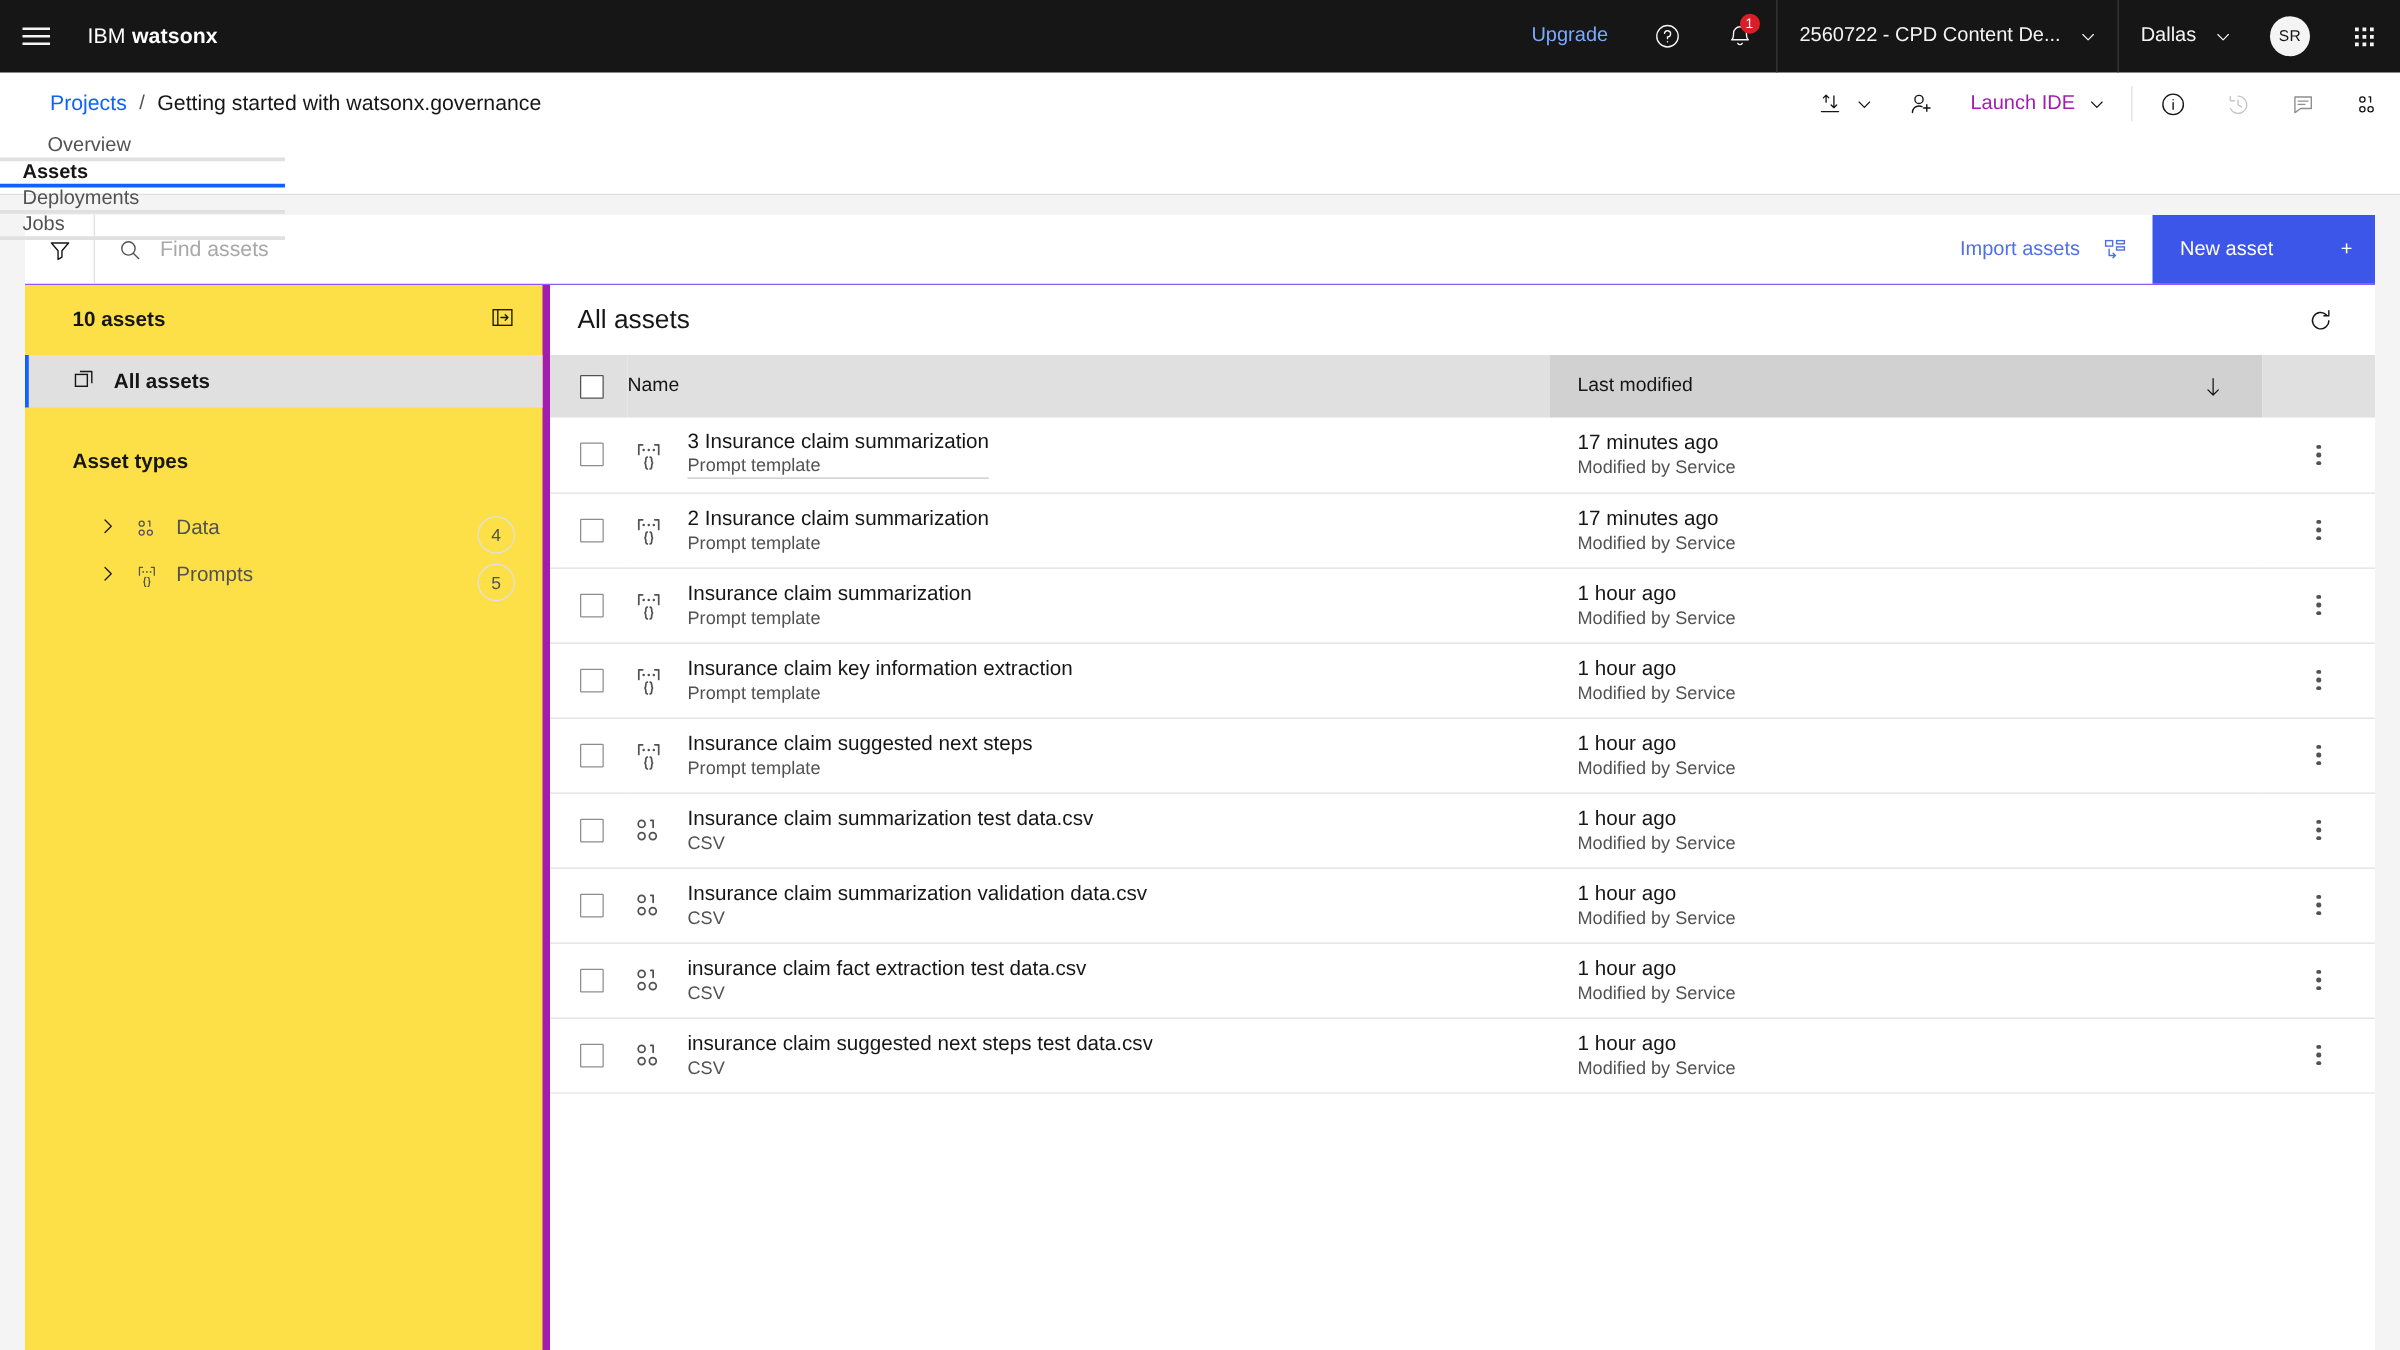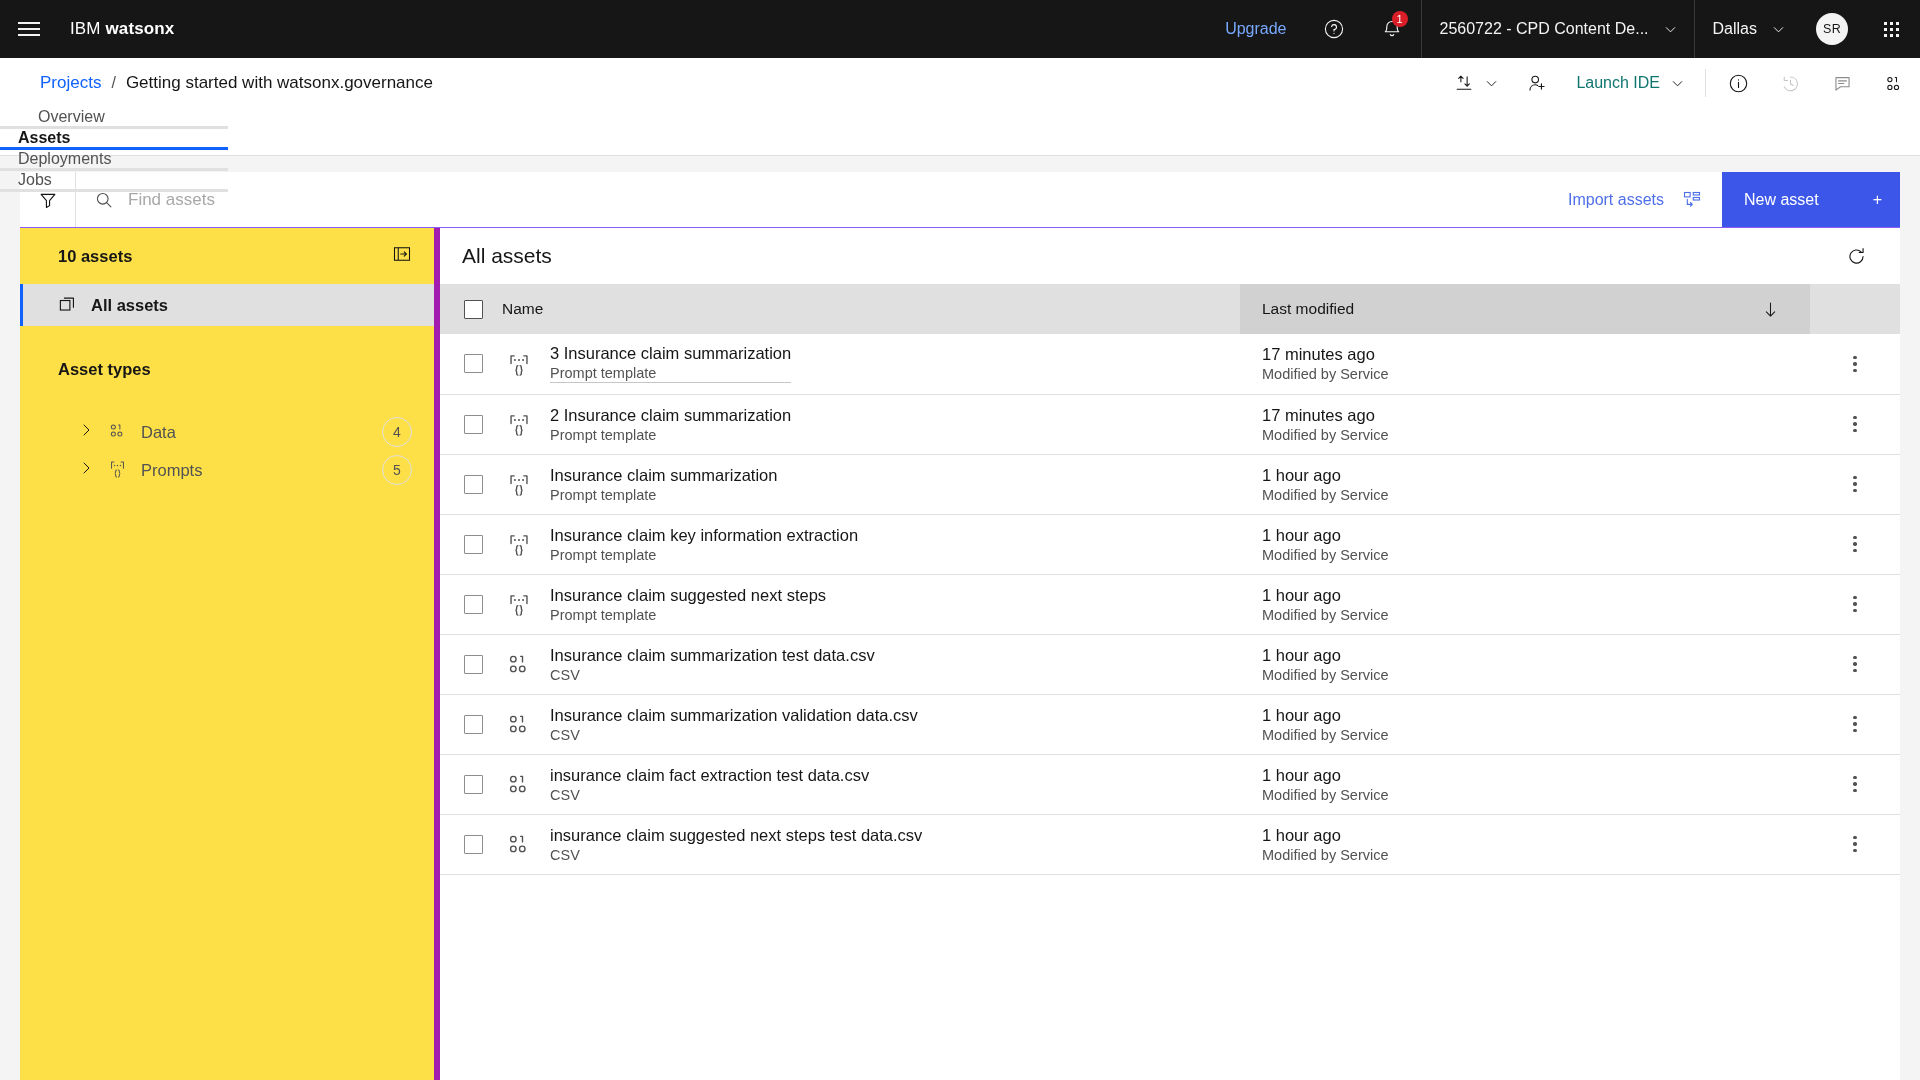--- a/index.html
+++ b/index.html
@@ -65,21 +65,21 @@
     height: 50px; background: #fff; display: flex; align-items: center;
     padding-left: 40px; padding-right: 0;
   }
   .crumb { font-size: 17px; color: #0f62fe; cursor: pointer; }
   .crumb-sep { color: #525252; margin: 0 10px; font-size: 16px; }
   .crumb-cur { font-size: 17px; color: #161616; }
   .crumbrow .sp { flex: 1; }
   .cr-actions { display: flex; align-items: center; height: 50px; }
   .cr-btn {
     display: flex; align-items: center; justify-content: center; gap: 10px;
-    padding: 0 14px; height: 50px; cursor: pointer; color: #0f766e; font-size: 16px;
+    padding: 0 14px; height: 50px; cursor: pointer; color: #a21caf; font-size: 16px;
   }
   .cr-divider { width: 1px; height: 28px; background: #e0e0e0; margin: 0 6px; }
   .cr-icon { width: 52px; height: 50px; display:flex; align-items:center; justify-content:center; cursor:pointer; }
 
   
   .tabsrow {
     background: #fff; height: 48px; display: flex; align-items: stretch;
     border-bottom: 1px solid #e0e0e0; position: relative; flex-direction: column;
   }
   .tab {
@@ -137,21 +137,21 @@
   }
   .rail-item.sel { background: #e0e0e0; font-weight: 600; }
   .rail-item.sel::before {
     content: ""; position: absolute; left: 0; top: 0; bottom: 0; width: 3px; background: #0f62fe;
   }
   .rail-sec {
     font-size: 16.5px; font-weight: 600; color: #161616; padding: 34px 0 0 38px;
   }
   .rail-types { margin-top: 34px; }
   .rail-type {
-    height: 38px; display: flex; align-items: center; padding: 0 22px 0 58px;
+    height: 38px; display: flex; align-items: flex-start; padding: 0 22px 0 58px;
     font-size: 16.5px; color: #525252; cursor: pointer; gap: 14px;
   }
   .rail-type .lbl { flex: 1; }
   .pill {
     min-width: 30px; height: 30px; border-radius: 15px; border: 1px solid #e0e0e0;
     display: flex; align-items: center; justify-content: center;
     font-size: 14px; color: #525252; padding: 0 8px;
   }
 
   

